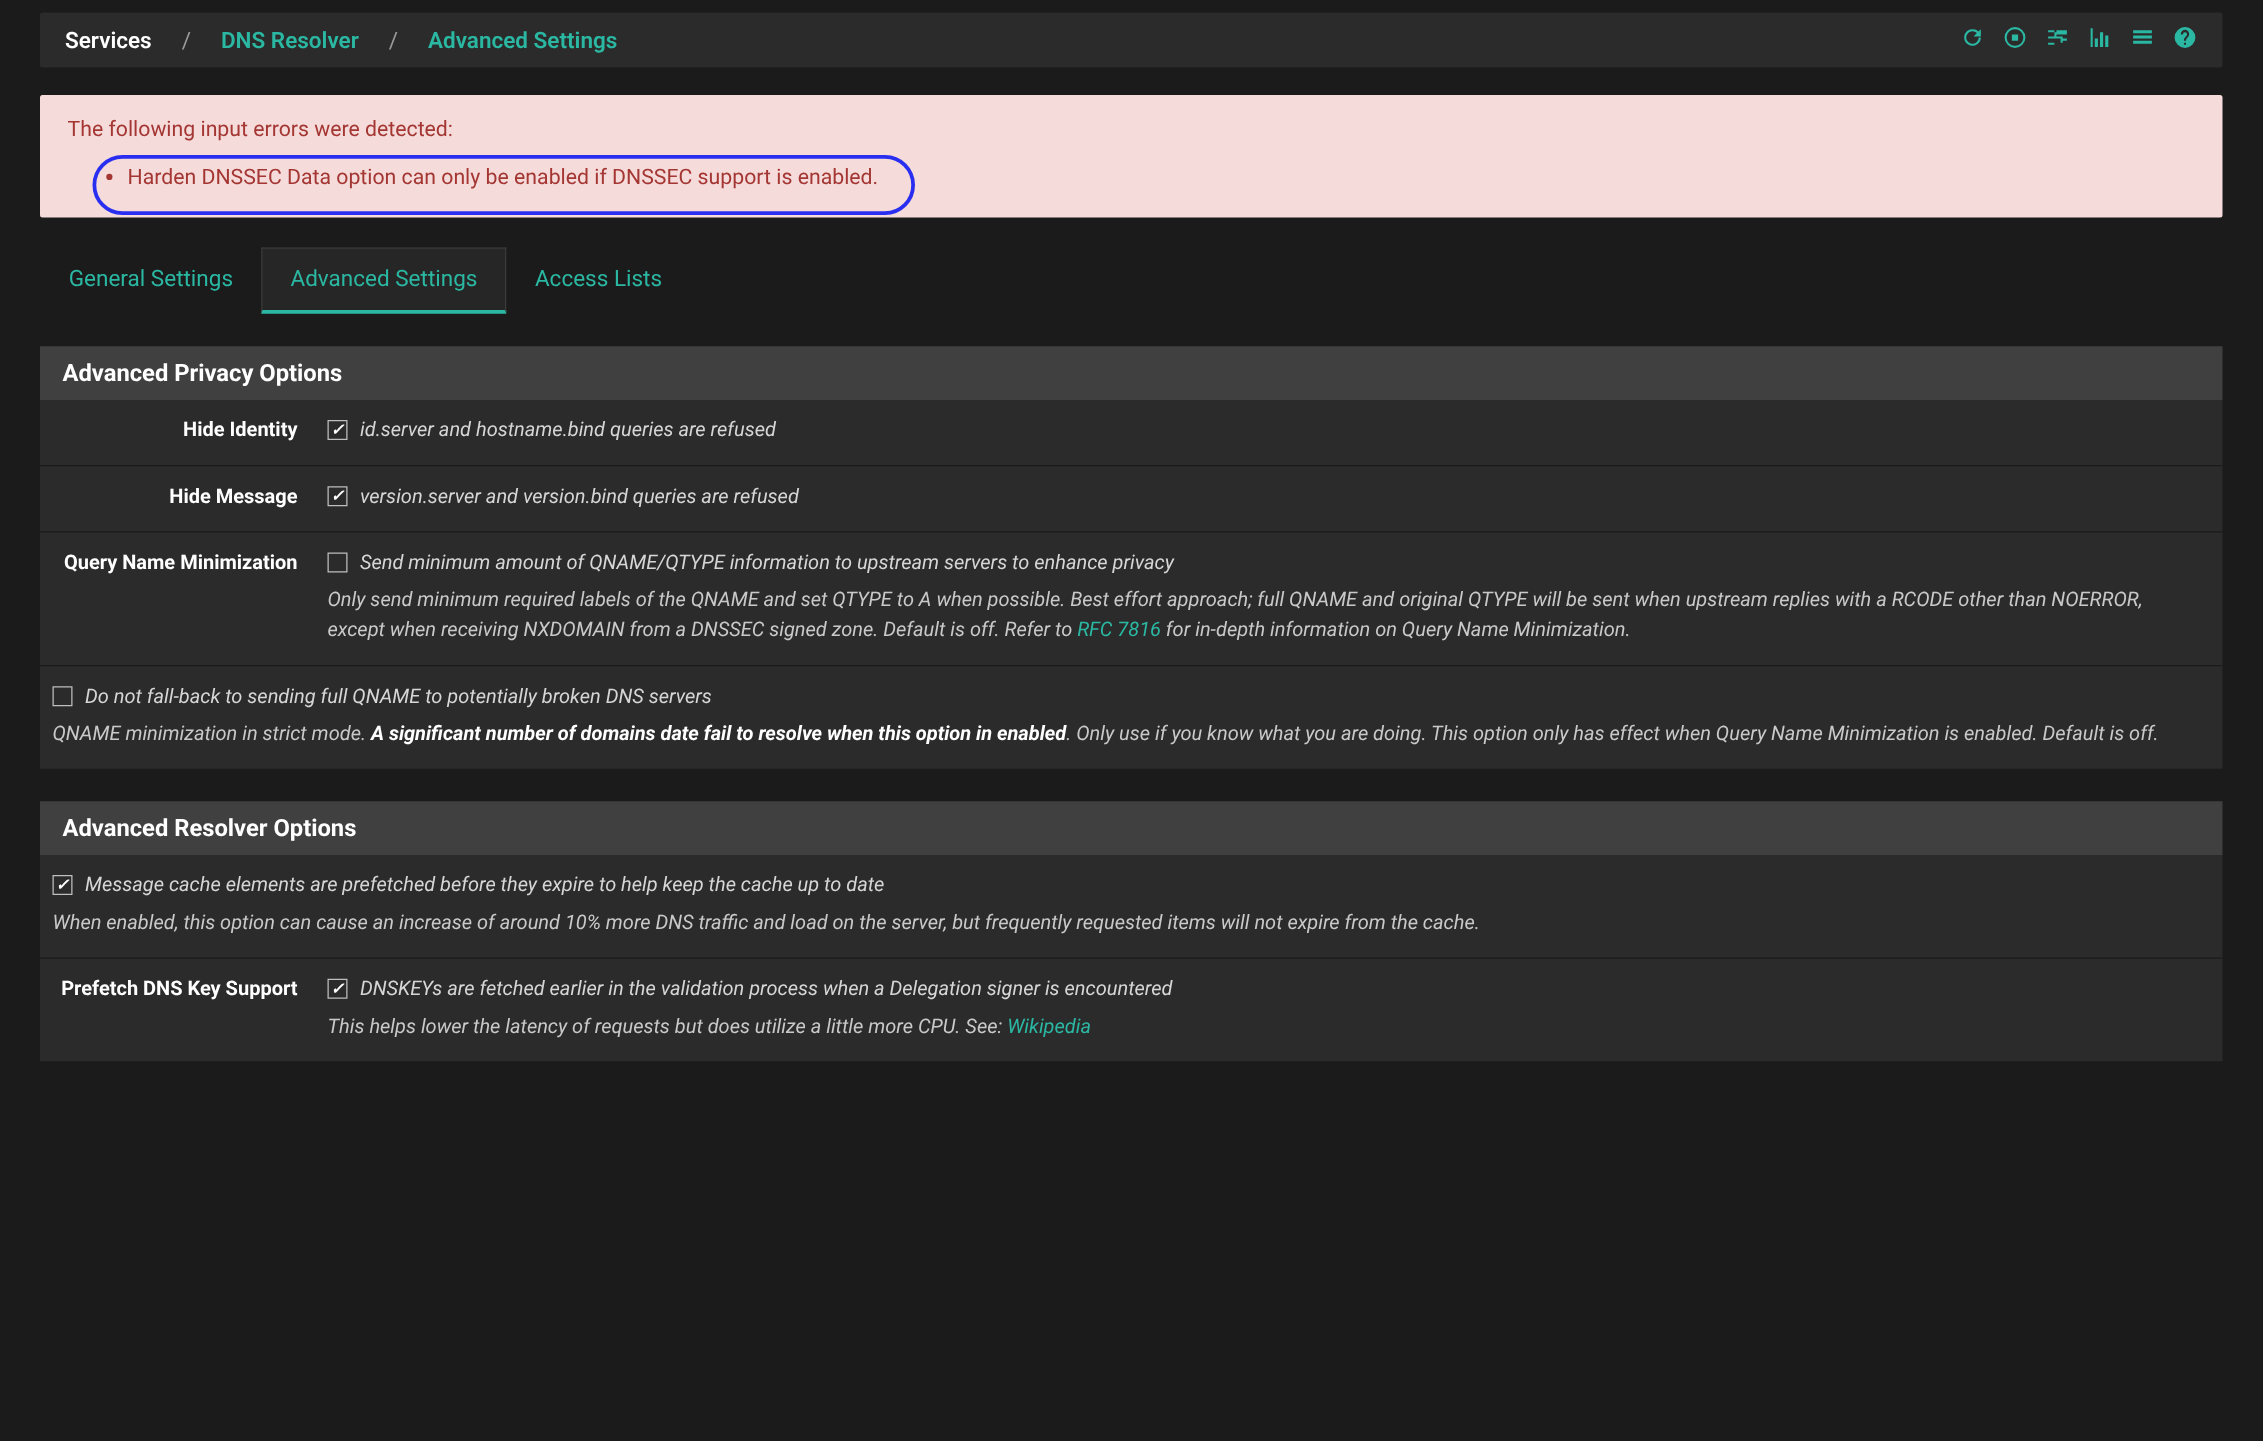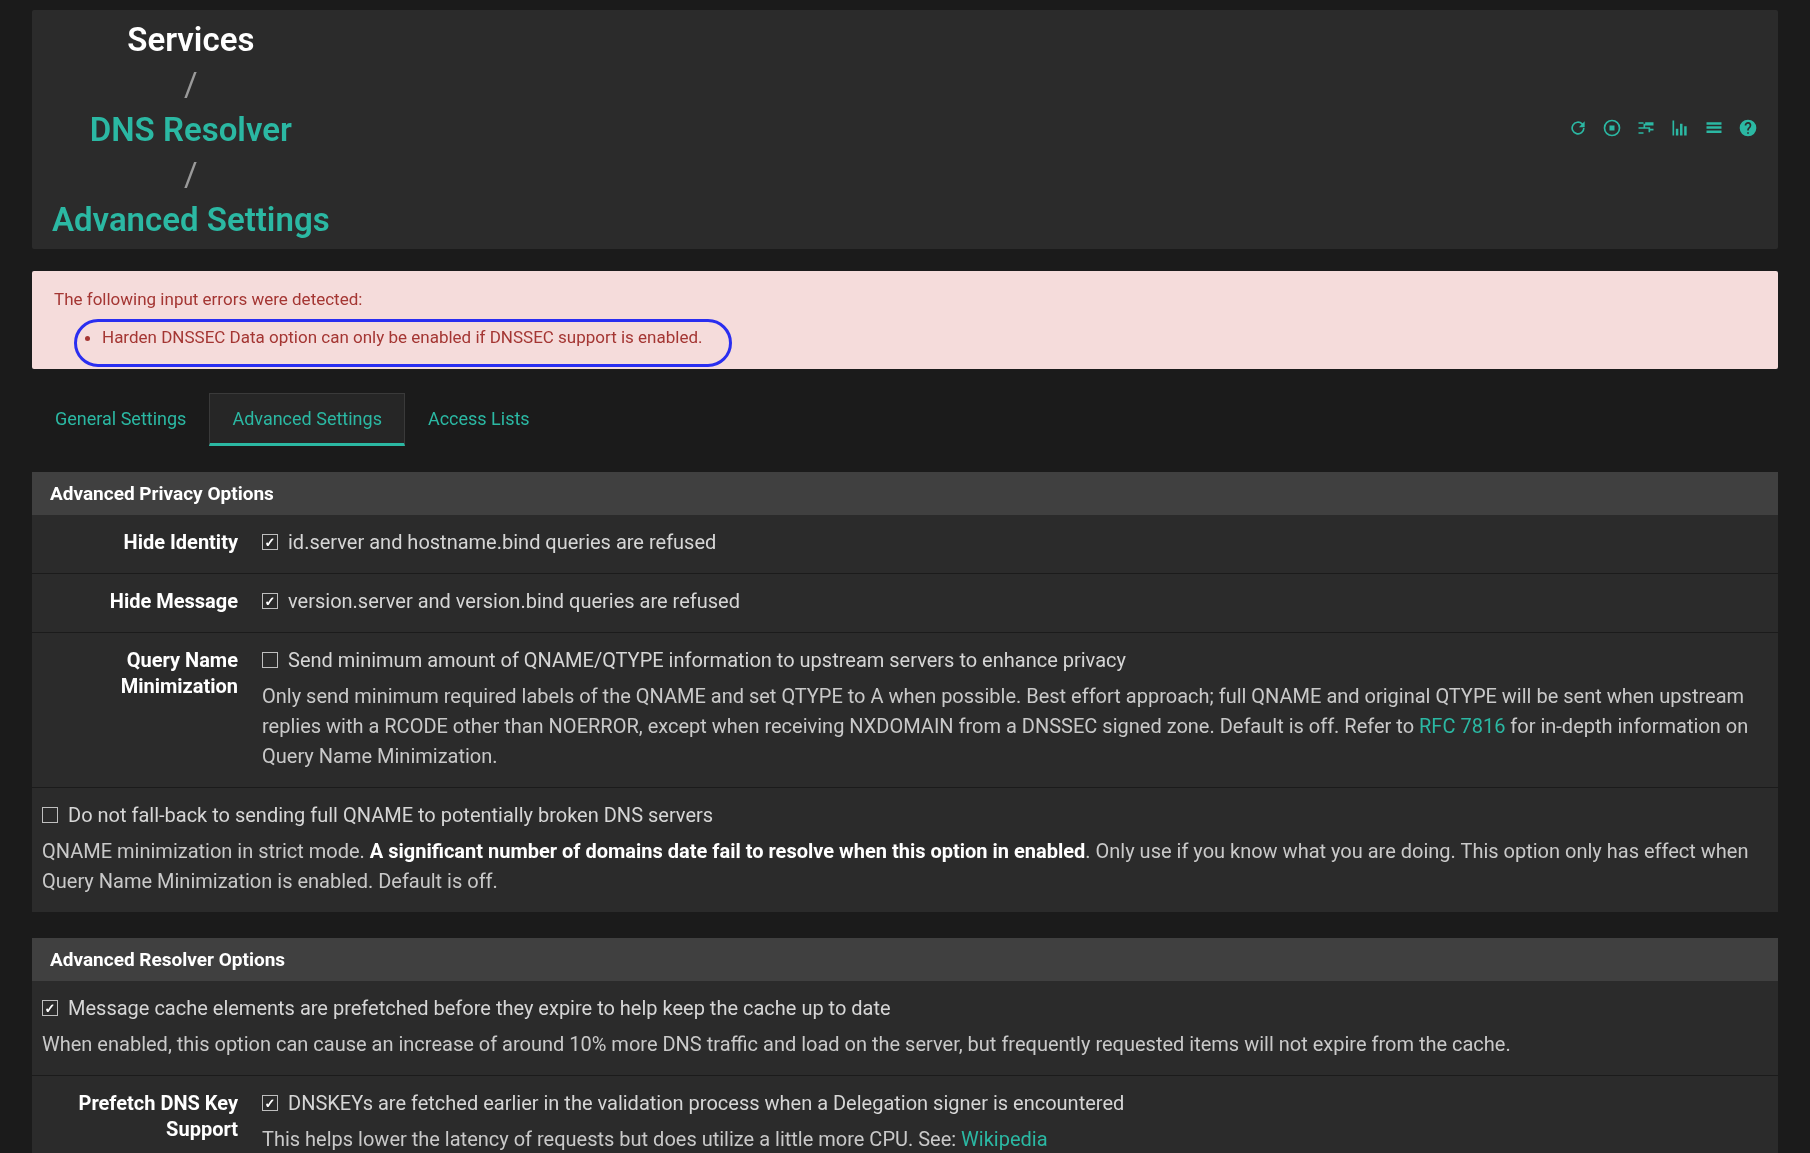--- a/index.html
+++ b/index.html
@@ -15,27 +15,26 @@
   
   .titlebar {
     background: #2b2b2b;
     display: flex;
     align-items: center;
     justify-content: space-between;
     padding: 10px 20px;
     border-radius: 2px;
   }
   .breadcrumb {
-    font-size: 33px;
+    font-size: 18px;
     font-weight: 600;
     display: flex;
     align-items: center;
-    gap: 6px;
+    gap: 20px;
     flex-wrap: wrap;
-    flex-direction: column;
   }
   .breadcrumb .sep { color: #9a9a9a; font-weight: 400; padding: 0 4px; }
   .breadcrumb .root { color: #ffffff; }
   .breadcrumb a { color: #2bb8a3; text-decoration: none; }
   .title-icons { display: flex; gap: 14px; align-items: center; }
   .title-icons svg { width: 20px; height: 20px; fill: #2bb8a3; cursor: pointer; }
 
   
   .alert {
     background: #f5dcdb;
@@ -92,28 +91,29 @@
     border-top: 1px solid #1b1b1b;
   }
   .row:first-child { border-top: none; }
   .row-label {
     width: 220px;
     min-width: 220px;
     text-align: right;
     padding: 14px 14px;
     color: #ffffff;
     font-weight: 700;
-    font-size: 20px;
+    font-size: 16px;
     line-height: 1.3;
   }
   .row-body {
     flex: 1;
     padding: 12px 18px 16px 10px;
-    font-size: 20px;
+    font-size: 16px;
     line-height: 1.5;
+    font-style: italic;
   }
   .check-line { display: flex; align-items: center; gap: 10px; }
   .chk {
     width: 16px; height: 16px;
     border: 1px solid #bfbfbf;
     background: #2b2b2b;
     display: inline-flex;
     align-items: center;
     justify-content: center;
     cursor: pointer;

